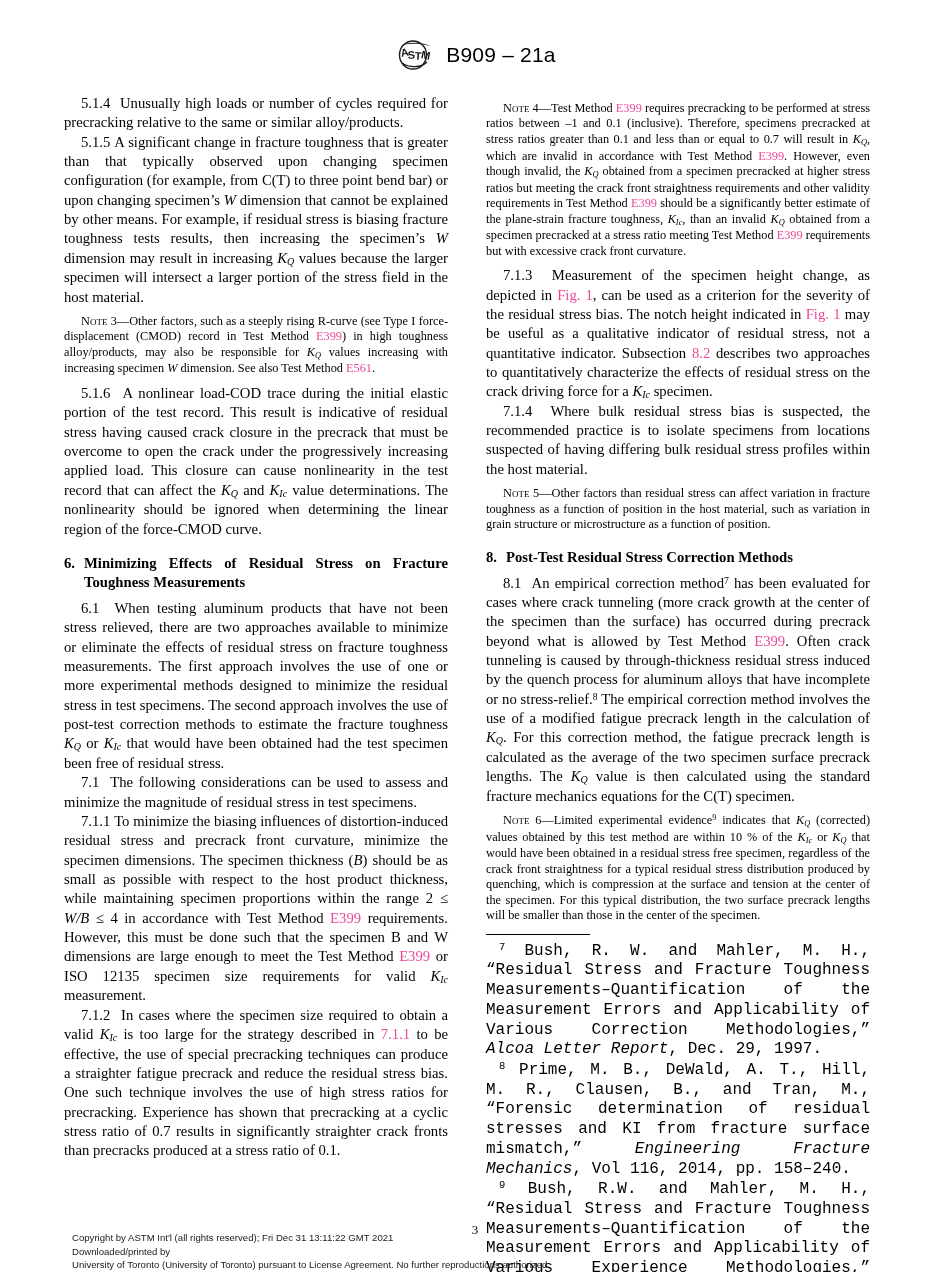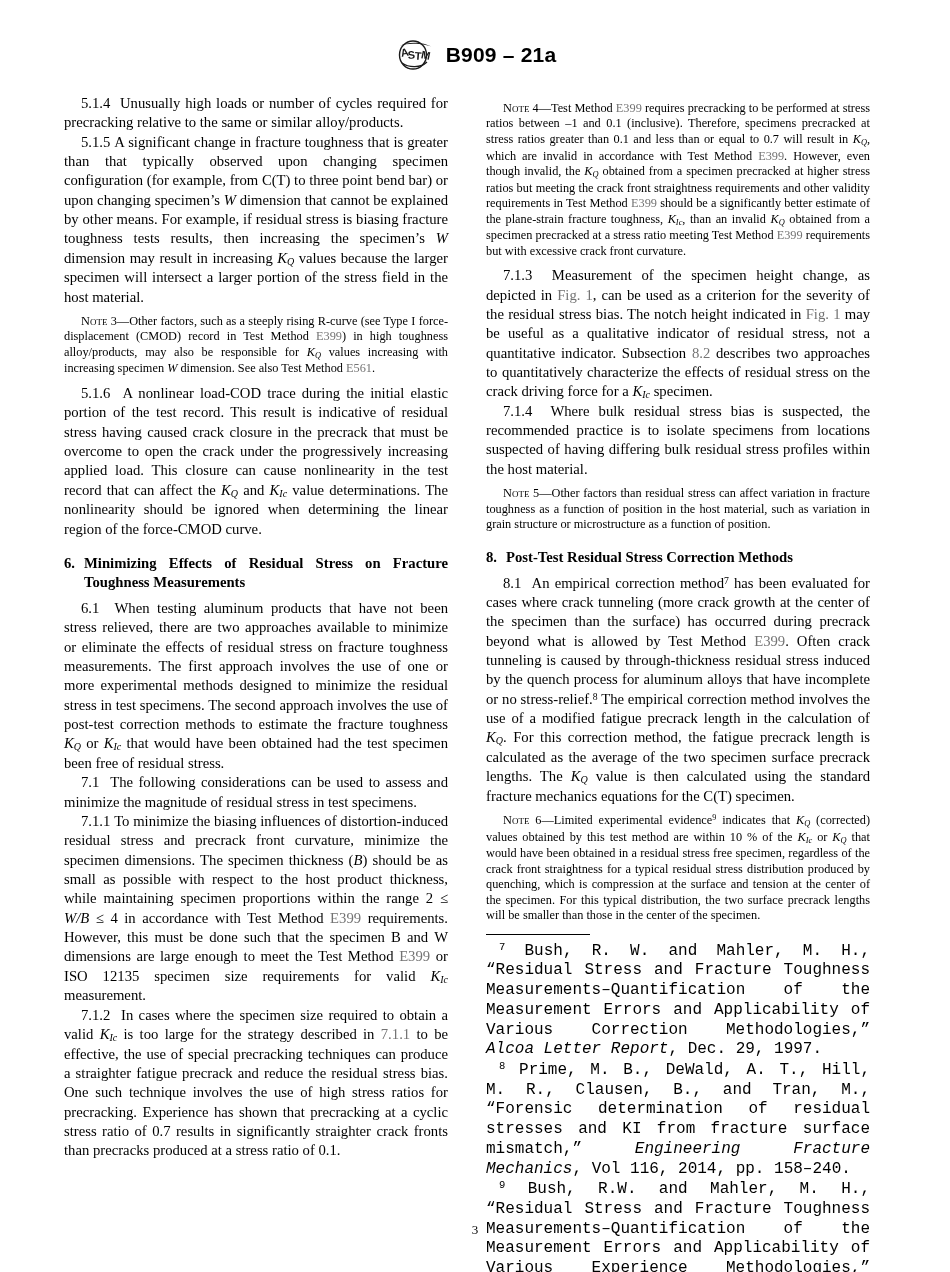--- a/index.html
+++ b/index.html
@@ -37,21 +37,21 @@
   }
   .astm-logo {
     display: inline-block;
     width: 42px;
     height: 34px;
     position: relative;
   }
   .astm-logo svg { display:block; }
   .header-title {
     font-family: "Liberation Sans", "DejaVu Sans", sans-serif;
-    font-weight: bold;
+    font-weight: normal;
     font-size: 21px;
     letter-spacing: 0.2px;
   }
 
   
   .col {
     position: absolute;
     top: 94px;
     width: 384px;
     font-size: 14.7px;
@@ -91,21 +91,21 @@
     text-indent: 0;
     padding-left: 20px;
   }
   .sec-head .num {
     display: inline-block;
     width: 20px;
     margin-left: -20px;
   }
 
   
-  .link { color: #737373; }
+  .link { color: #ec4899; }
   .ital { font-style: italic; }
   sub  { font-size: 0.68em; vertical-align: -0.25em; font-style: italic;}
   sup  { font-size: 0.66em; vertical-align: 0.45em; }
   .var { font-style: italic; }
 
   
   .fn-rule {
     width: 104px;
     height: 1px;
     background: #000;
@@ -251,14 +251,19 @@
       </p>
       <p>
         <sup>9</sup><span> Bush, R.W. and Mahler, M. H., “Residual Stress and Fracture Toughness Measurements–Quantification of the Measurement Errors and Applicability of Various Experience Methodologies,” </span><span class="ital">Alcoa Letter Report</span><span>, Dec. 29, 1997.</span>
       </p>
     </div>
 
   </div>
 
   <div class="page-number">3</div>
 
+  <div class="doc-footer">
+    <div>Copyright by ASTM Int'l (all rights reserved); Fri Dec 31 13:11:22 GMT 2021</div>
+    <div>Downloaded/printed by</div>
+    <div>University of Toronto (University of Toronto) pursuant to License Agreement. No further reproductions authorized.</div>
+  </div>
 
 </div>
 
 </body></html>

